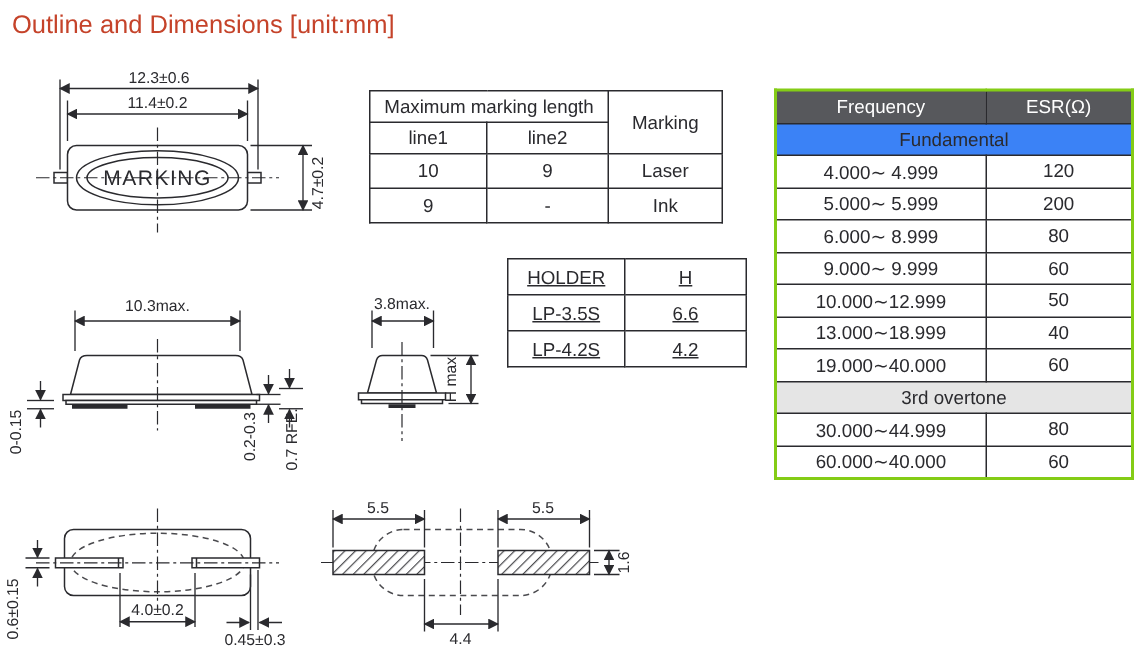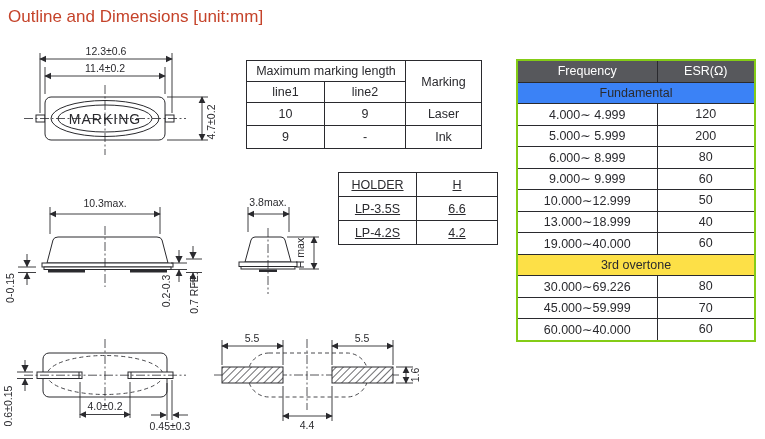--- a/index.html
+++ b/index.html
@@ -19,21 +19,21 @@
         border:1px solid #2a2a2e;padding:0;font-weight:normal;color:#2a2a2e;}
   .t-marking{left:246px;top:60px;width:235px;border:1.5px solid #2a2a2e;}
   .t-marking td{height:20px;}
   .t-marking .data td{height:22px;}
   .t-holder{left:338px;top:172px;width:159px;border:1.5px solid #2a2a2e;text-decoration:underline;}
   .t-holder td{height:23px;}
   .t-esr{left:516px;top:59px;width:238px;border:2px solid #84cc16;}
   .t-esr td,.t-esr th{height:20.5px;font-size:12.5px;}
   .t-esr th{background:#57585c;color:#ffffff;}
   .t-esr td.section{background:#3b82f6;}
-  .t-esr td.section.ot{background:#fde047;margin-top:32px;}
+  .t-esr td.section.ot{background:#e5e5e5;margin-top:32px;}
 </style>
 </head>
 <body>
 
 <div class="canvas">
 
   <div class="page-title">Outline and Dimensions [unit:mm]</div>
 
   <svg width="0" height="0">
     <defs>
@@ -250,26 +250,22 @@
           <td>40</td>
         </tr>
     <tr>
           <td>19.000∼40.000</td>
           <td>60</td>
         </tr>
     <tr>
           <td class="section ot" colspan="2">3rd overtone</td>
         </tr>
     <tr>
-          <td>30.000∼69.226</td>
+          <td>30.000∼44.999</td>
           <td>80</td>
-        </tr>
-    <tr>
-          <td>45.000∼59.999</td>
-          <td>70</td>
         </tr>
     <tr>
           <td>60.000∼40.000</td>
           <td>60</td>
         </tr>
   </tbody>
     </table>
 
 </div>
 

